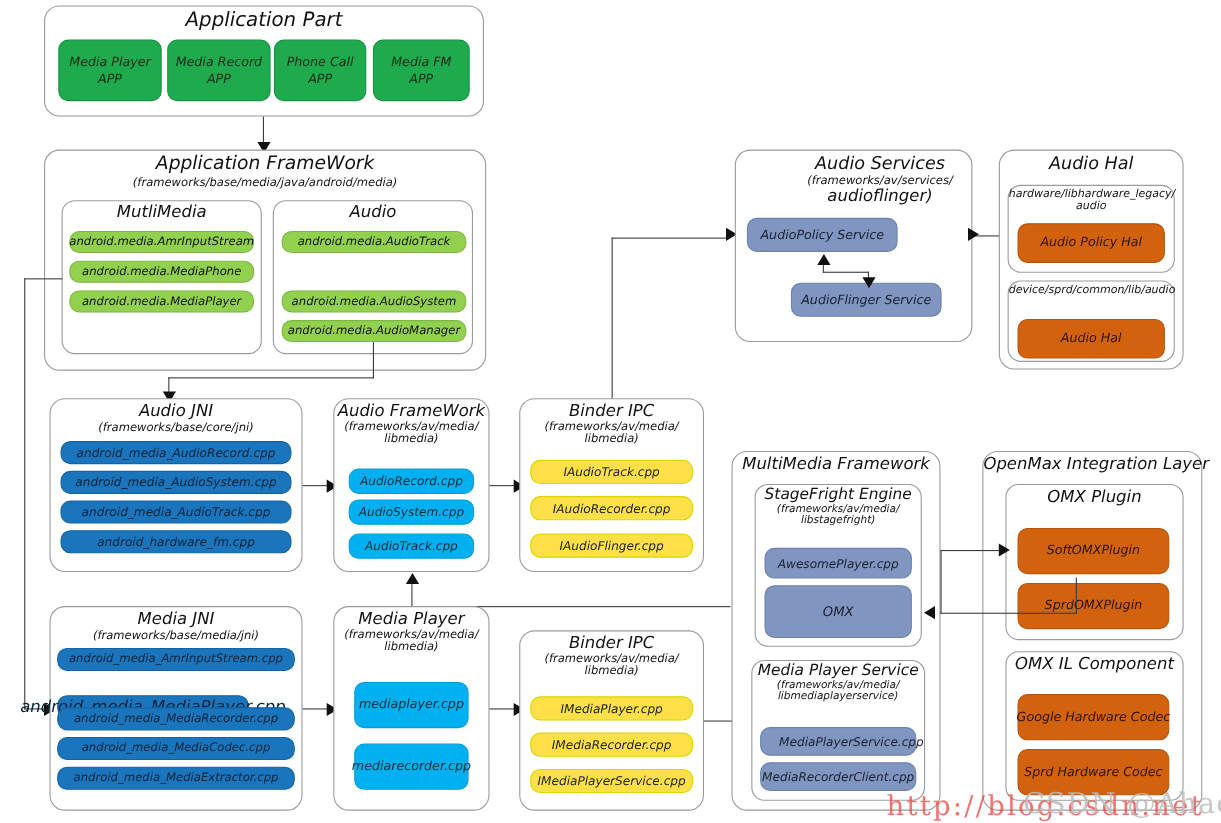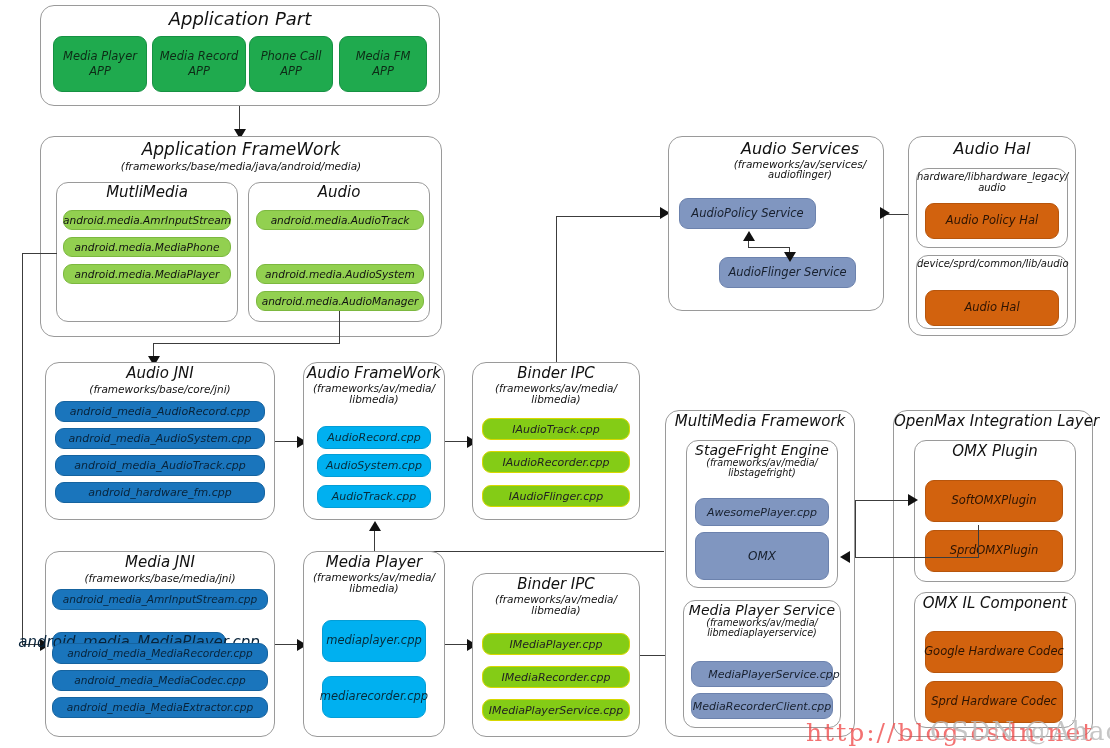--- a/index.html
+++ b/index.html
@@ -13,21 +13,21 @@
   .grp-sub{text-align:center;font-style:italic;color:#111;line-height:1.08;}
 
   
   .pill{position:absolute;border-radius:9px;box-sizing:border-box;
         display:flex;align-items:center;justify-content:center;
         font-style:italic;color:#111;text-align:center;line-height:1;white-space:nowrap;}
   .pill.green{background:#1faa4e;border:1px solid #169143;color:#0d2b16;}
   .pill.lgreen{background:#92d050;border:1px solid #7cb83f;}
   .pill.dblue{background:#1a75bc;border:1px solid #15639f;color:#08233a;}
   .pill.cyan{background:#00b0f0;border:1px solid #049ed6;color:#062b3a;}
-  .pill.yellow{background:#84cc16;border:1px solid #d8d800;color:#222;}
+  .pill.yellow{background:#fde047;border:1px solid #d8d800;color:#222;}
   .pill.slate{background:#8096c0;border:1px solid #6c82ad;color:#17202e;}
   .pill.orange{background:#d2620e;border:1px solid #b7550c;color:#2d1403;}
 
   
   .ln{position:absolute;background:#3c3c3c;}
   .lnh{height:1.4px;}
   .lnv{width:1.4px;}
   .ar{position:absolute;width:0;height:0;}
   .ar-r{border-top:6px solid transparent;border-bottom:6px solid transparent;border-left:10px solid #111;}
   .ar-l{border-top:6px solid transparent;border-bottom:6px solid transparent;border-right:10px solid #111;}
@@ -165,21 +165,21 @@
       <span>IAudioFlinger.cpp</span>
     </div>
 
   <div class="ln lnv" style="left:556px;top:216px;height:146px;"></div>
   <div class="ln lnh" style="left:556px;top:216px;width:107px;"></div>
   <div class="ar ar-r" style="left:660px;top:207px;"></div>
 
   <div class="grp" style="left:668px;top:136px;width:216px;height:175px;padding-left:48px;">
     <div class="grp-title" style="font-size:16px;margin-top:4px;">Audio Services</div>
     <div class="grp-sub" style="font-size:10.5px;margin-top:1px;">(frameworks/av/services/</div>
-    <div class="grp-sub" style="font-size:10px;">audioflinger)</div>
+    <div class="grp-sub" style="font-size:15px;">audioflinger)</div>
   </div>
   <div class="pill slate" style="left:679px;top:198px;width:137px;height:31px;font-size:11.5px;">
       <span>AudioPolicy Service</span>
     </div>
   <div class="pill slate" style="left:719px;top:257px;width:137px;height:31px;font-size:11.5px;">
       <span>AudioFlinger Service</span>
     </div>
 
   <div class="ln lnv" style="left:748px;top:241px;height:7px;"></div>
   <div class="ln lnh" style="left:748px;top:247px;width:42px;"></div>

